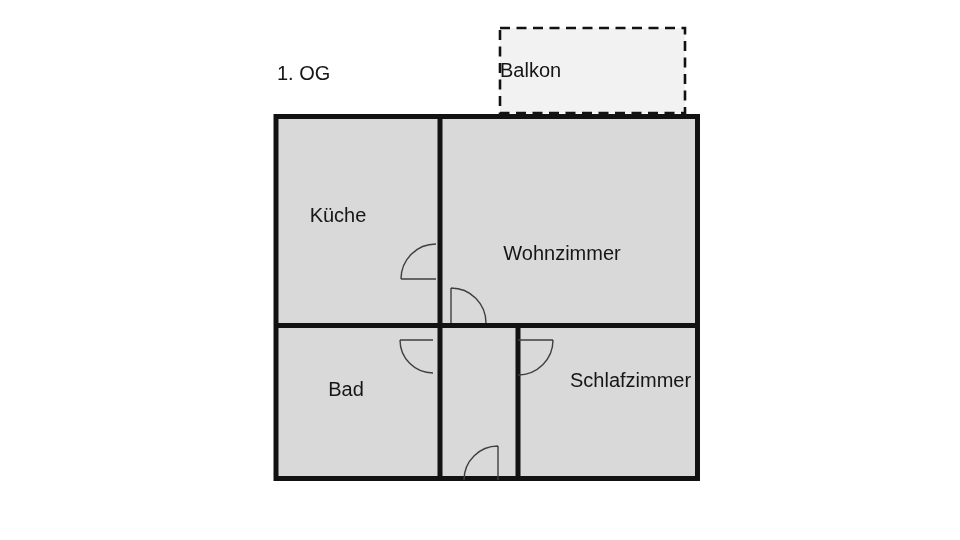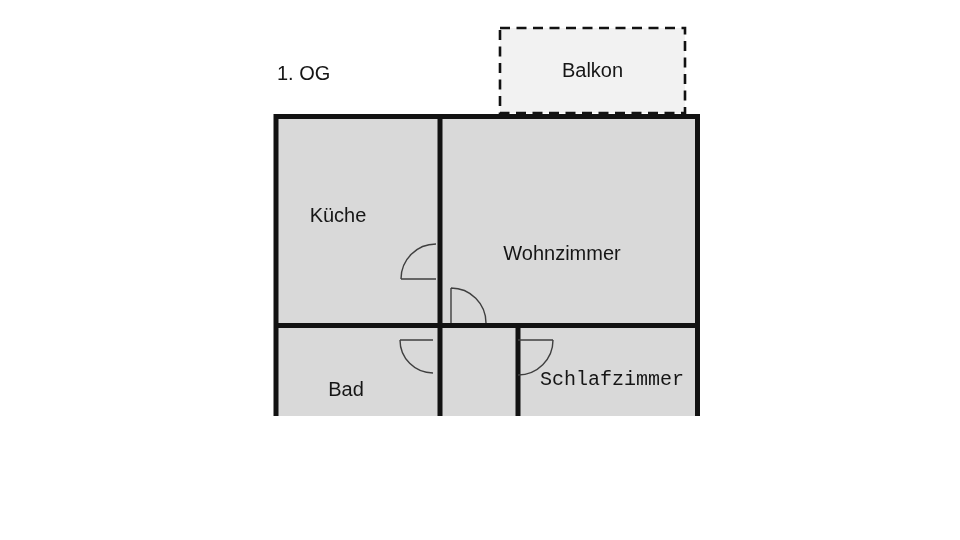--- a/index.html
+++ b/index.html
@@ -1,19 +1,19 @@
 <!DOCTYPE html>
 <html><head>
 <meta charset="utf-8">
 <style>
   html, body { margin: 0; padding: 0; }
   .slide {
     position: relative;
     width: 960px;
-    height: 416px;
+    height: 540px;
     background: #ffffff;
     overflow: hidden;
     font-family: "Liberation Sans", sans-serif;
     color: #161616;
   }
   .plan-svg { position: absolute; left: 0; top: 0; }
 
   
   .balcony   { fill: #f2f2f2; stroke: #121212; stroke-width: 2.6; stroke-dasharray: 10 6.5; }
   .floor     { fill: #d9d9d9; stroke: #121212; stroke-width: 5; }
@@ -24,26 +24,26 @@
     position: absolute;
     font-size: 20px;
     line-height: 23px;
     white-space: nowrap;
     color: #161616;
   }
   .centered { transform: translateX(-50%); }
   .floor-label { left: 277px; top: 62px; }
   .balkon-label-box {
     position: absolute; left: 500px; top: 28px; width: 185px; height: 85px;
-    display: flex; align-items: center; justify-content: center;
+    display: flex; align-items: center; justify-content: flex-start;
   }
   .kueche-label      { left: 338px; top: 204px; }
   .wohnzimmer-label  { left: 562px; top: 204px; margin-top: 38px; }
   .bad-label         { left: 346px; top: 378px; }
-  .schlafzimmer-label { left: 540px; top: 368px; line-height: 24px; white-space: nowrap; font-family: Liberation Mono, monospace; }
+  .schlafzimmer-label { left: 570px; top: 368px; line-height: 24px; white-space: nowrap; }
 </style>
 </head>
 <body>
 
 <div class="slide">
 
   <svg class="plan-svg" width="960" height="540" viewBox="0 0 960 540">
 
     <rect class="balcony" x="500" y="28" width="185" height="85"></rect>
 

